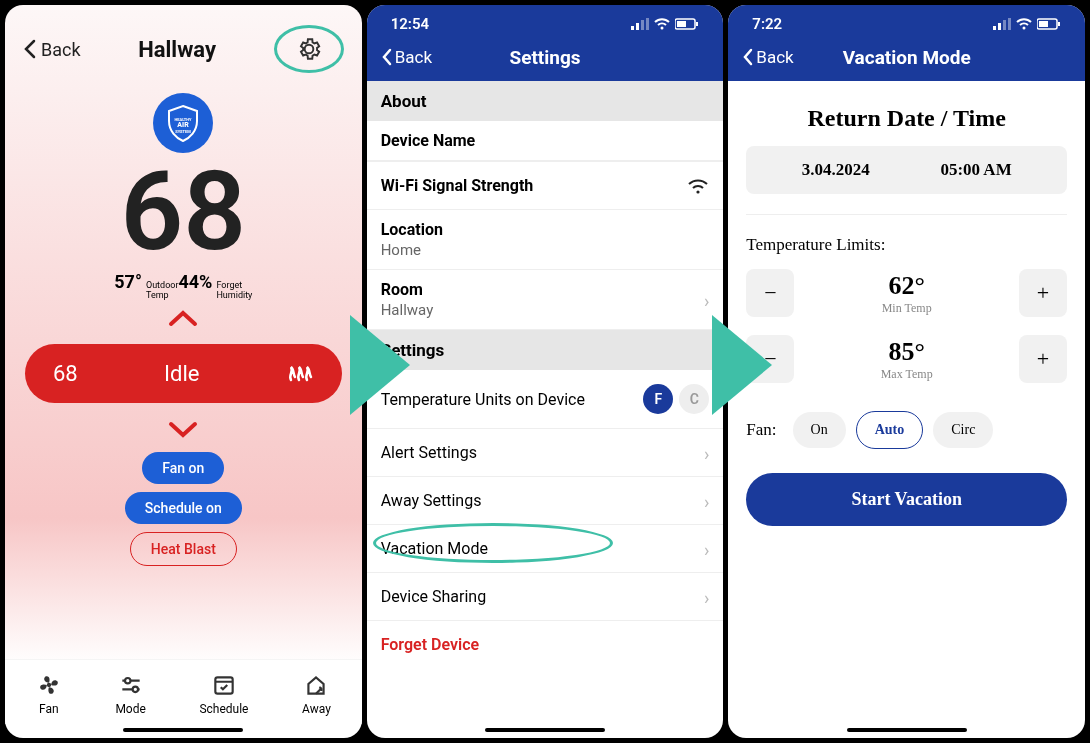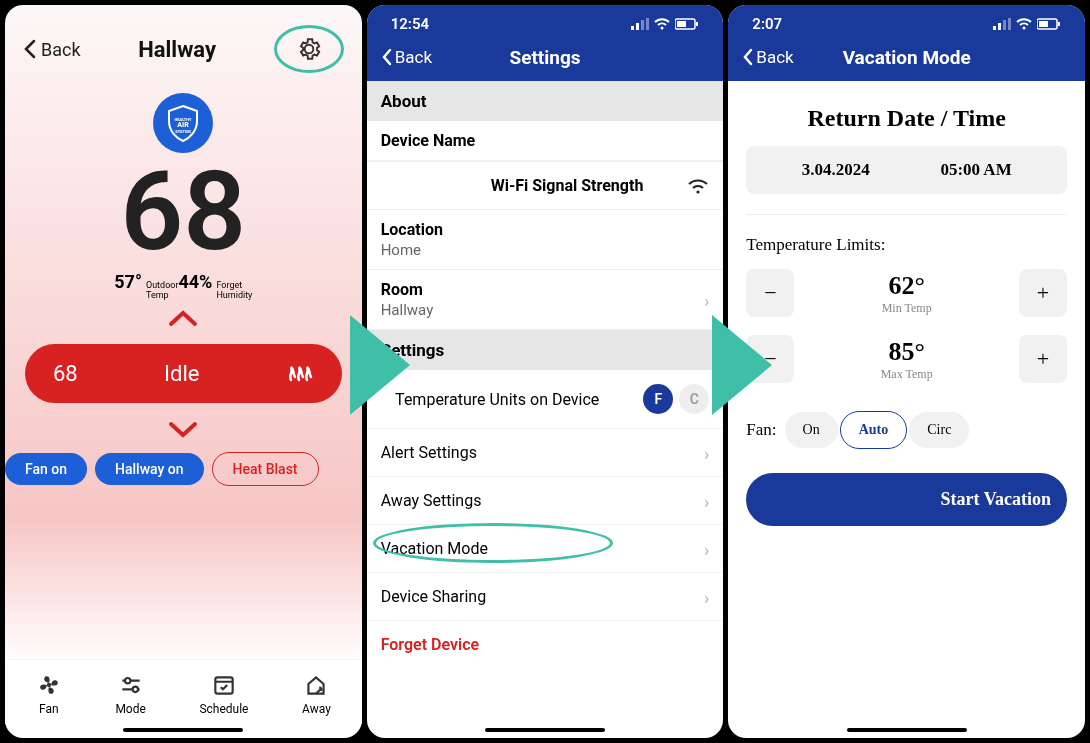--- a/index.html
+++ b/index.html
@@ -45,21 +45,21 @@
   .stats { display:flex; justify-content:center; margin-top:4px; }
   .stat { display:flex; align-items:baseline; gap:4px; }
   .statv { font-size:18px; font-weight:700; }
   .statl { font-size:9px; line-height:1.1; }
   .redbar {
     background:#d82222; border-radius:30px; color:#fff;
     display:flex; align-items:center; justify-content:space-between;
     padding:16px 28px; margin: 10px 20px; font-size:22px;
   }
   .up, .down { color:#d82222; font-size:28px; text-align:center; cursor:pointer; }
-  .pill-col { display:flex; flex-direction:row; align-items:center; gap:8px; margin-top:6px; }
+  .pill-col { display:flex; flex-direction:column; align-items:center; gap:8px; margin-top:6px; }
   .pill { border-radius:20px; padding:8px 20px; font-size:14px; font-weight:500; cursor:pointer; }
   .pill-blue { background:#1d5fd6; color:#fff; }
   .pill-outline { border:1.5px solid #d82222; color:#d82222; background:#fff0; }
   .bottombar {
     margin-top:auto; display:flex; justify-content:space-around; padding:12px 4px 8px;
     background:#fff; border-top:1px solid #0000000a;
   }
   .bitem { display:flex; flex-direction:column; align-items:center; gap:4px; font-size:12px; cursor:pointer; }
   .bicon { width:26px; height:26px; }
   .home-ind { width:120px;height:4px;background:#000; border-radius:3px; margin:4px auto 6px; }
@@ -75,21 +75,21 @@
   }
   .nav-back { display:flex; align-items:center; gap:2px; font-size:17px; cursor:pointer; }
   .nav-title { position:absolute; left:50%; transform:translateX(-50%); font-weight:700; font-size:19px; }
 
   
   .section-h { background:#e6e6e6; padding:10px 14px; font-weight:700; font-size:17px; }
   .row { padding:10px 14px; border-bottom:1px solid #eee; display:flex; flex-direction:column; position:relative;}
   .row-label { font-weight:700; font-size:16px; }
   .row-val { color:#666; font-size:15px; margin-top:2px; }
   .chev { position:absolute; right:14px; top:50%; transform:translateY(-50%); color:#bbb; font-size:18px; }
-  .row-flex { flex-direction:row; align-items:center; justify-content:flex-end; padding-top:14px;padding-bottom:14px;gap:44px;}
+  .row-flex { flex-direction:row; align-items:center; justify-content:space-between; padding-top:14px;padding-bottom:14px;gap:44px;}
   .units { display:flex; gap:6px; }
   .unit-c { width:30px;height:30px;border-radius:50%; display:flex;align-items:center;justify-content:center;font-size:14px;font-weight:600; }
   .u-on { background:#1a3a9b; color:#fff; }
   .u-off { background:#eee; color:#999; }
   .row-link { padding:14px; font-size:16px; cursor:pointer; border-bottom:1px solid #eee; position:relative;}
   .forget { color:#d82222; font-weight:600; padding:14px; cursor:pointer;}
   .circle-highlight {
     position:absolute; border:3px solid #3fbfa7; border-radius:50%/50%;
     width:240px; height:40px; left:6px; top:-2px; pointer-events:none;
   }
@@ -98,25 +98,25 @@
   .vac-body { padding: 16px 18px; flex:1; display:flex; flex-direction:column;font-family:Liberation Serif, serif; }
   .vac-title { font-size:24px; font-weight:800; text-align:center; margin:8px 0 14px;}
   .date-row { background:#f1f1f1; border-radius:8px; padding:14px 20px; display:flex; justify-content:space-around; font-weight:700; font-size:17px; cursor:pointer;}
   .hr { height:1px; background:#eee; margin:20px 0; }
   .tl-label { font-size:17px; margin-bottom:14px; }
   .limit-row { display:flex; align-items:center; justify-content:space-between; margin-bottom:18px;}
   .sq-btn { width:48px;height:48px; background:#f1f1f1; border-radius:8px; display:flex;align-items:center;justify-content:center; font-size:22px; cursor:pointer;}
   .limit-mid { text-align:center; }
   .limit-v {font-size:26px; font-weight:700;}
   .limit-l {font-size:12px; color:#888;}
-  .fan-row { display:flex; align-items:center; gap:2px; margin:10px 0 24px;}
+  .fan-row { display:flex; align-items:center; gap:10px; margin:10px 0 24px;}
   .fan-label { font-size:17px; margin-right:6px; }
   .fan-opt { padding:10px 18px; border-radius:22px; background:#f1f1f1; font-size:14px; cursor:pointer;}
   .fan-sel { background:#fff; border:1.5px solid #1a3a9b; color:#1a3a9b; font-weight:600;}
-  .start-btn { background:#1a3a9b; color:#fff; font-weight:700; font-size:18px; text-align:right; padding:16px; border-radius:30px; cursor:pointer;}
+  .start-btn { background:#1a3a9b; color:#fff; font-weight:700; font-size:18px; text-align:center; padding:16px; border-radius:30px; cursor:pointer;}
 
   
   .big-arrow {
     position:absolute; width:0;height:0;
     border-top:50px solid transparent;
     border-bottom:50px solid transparent;
     border-left:60px solid #3fbfa7;
     z-index:50;
   }
   .arrow1 { top:315px; left:350px; }
@@ -184,21 +184,21 @@
   </div>
 
   <div class="down">
     <svg width="30" height="18" viewBox="0 0 30 18">
         <path d="M3 3 L15 14 L27 3" stroke="#d82222" stroke-width="4" fill="none" stroke-linecap="round"></path>
       </svg>
   </div>
 
   <div class="pill-col">
     <div class="pill pill-blue">Fan on</div>
-    <div class="pill pill-blue">Hallway on</div>
+    <div class="pill pill-blue">Schedule on</div>
     <div class="pill pill-outline">Heat Blast</div>
   </div>
 
   <div class="bottombar">
     <div class="bitem">
       <svg class="bicon" viewBox="0 0 24 24">
           <circle cx="12" cy="12" r="2" fill="#333"></circle>
           <path d="M12 10 C8 10 6 6 9 4 C13 3 13 8 12 10 M14 12 C14 8 18 6 20 9 C21 13 16 13 14 12 M12 14 C16 14 18 18 15 20 C11 21 11 16 12 14 M10 12 C10 16 6 18 4 15 C3 11 8 11 10 12" fill="#333"></path>
         </svg>
       <span>Fan</span>
@@ -310,21 +310,21 @@
   </div>
   <div class="forget">Forget Device</div>
 
   <div style="margin-top:auto;">
       <div class="home-ind"></div>
     </div>
 </div>
 
 <div class="phone">
   <div class="status-bar">
-    <span>2:07</span>
+    <span>7:22</span>
     <span class="sig-icons">
       <svg width="18" height="12" viewBox="0 0 18 12">
           <rect x="0" y="8" width="3" height="4" fill="#fff"></rect>
           <rect x="5" y="5" width="3" height="7" fill="#fff"></rect>
           <rect x="10" y="2" width="3" height="10" fill="#fff" opacity="0.4"></rect>
           <rect x="15" y="0" width="3" height="12" fill="#fff" opacity="0.4"></rect>
         </svg>
       <svg width="16" height="12" viewBox="0 0 16 12">
           <path d="M8 11 L8 11 M4 7 a6 6 0 0 1 8 0 M1 4 a10 10 0 0 1 14 0" stroke="#fff" stroke-width="2" fill="none"></path>
           <circle cx="8" cy="10" r="1.5" fill="#fff"></circle>

